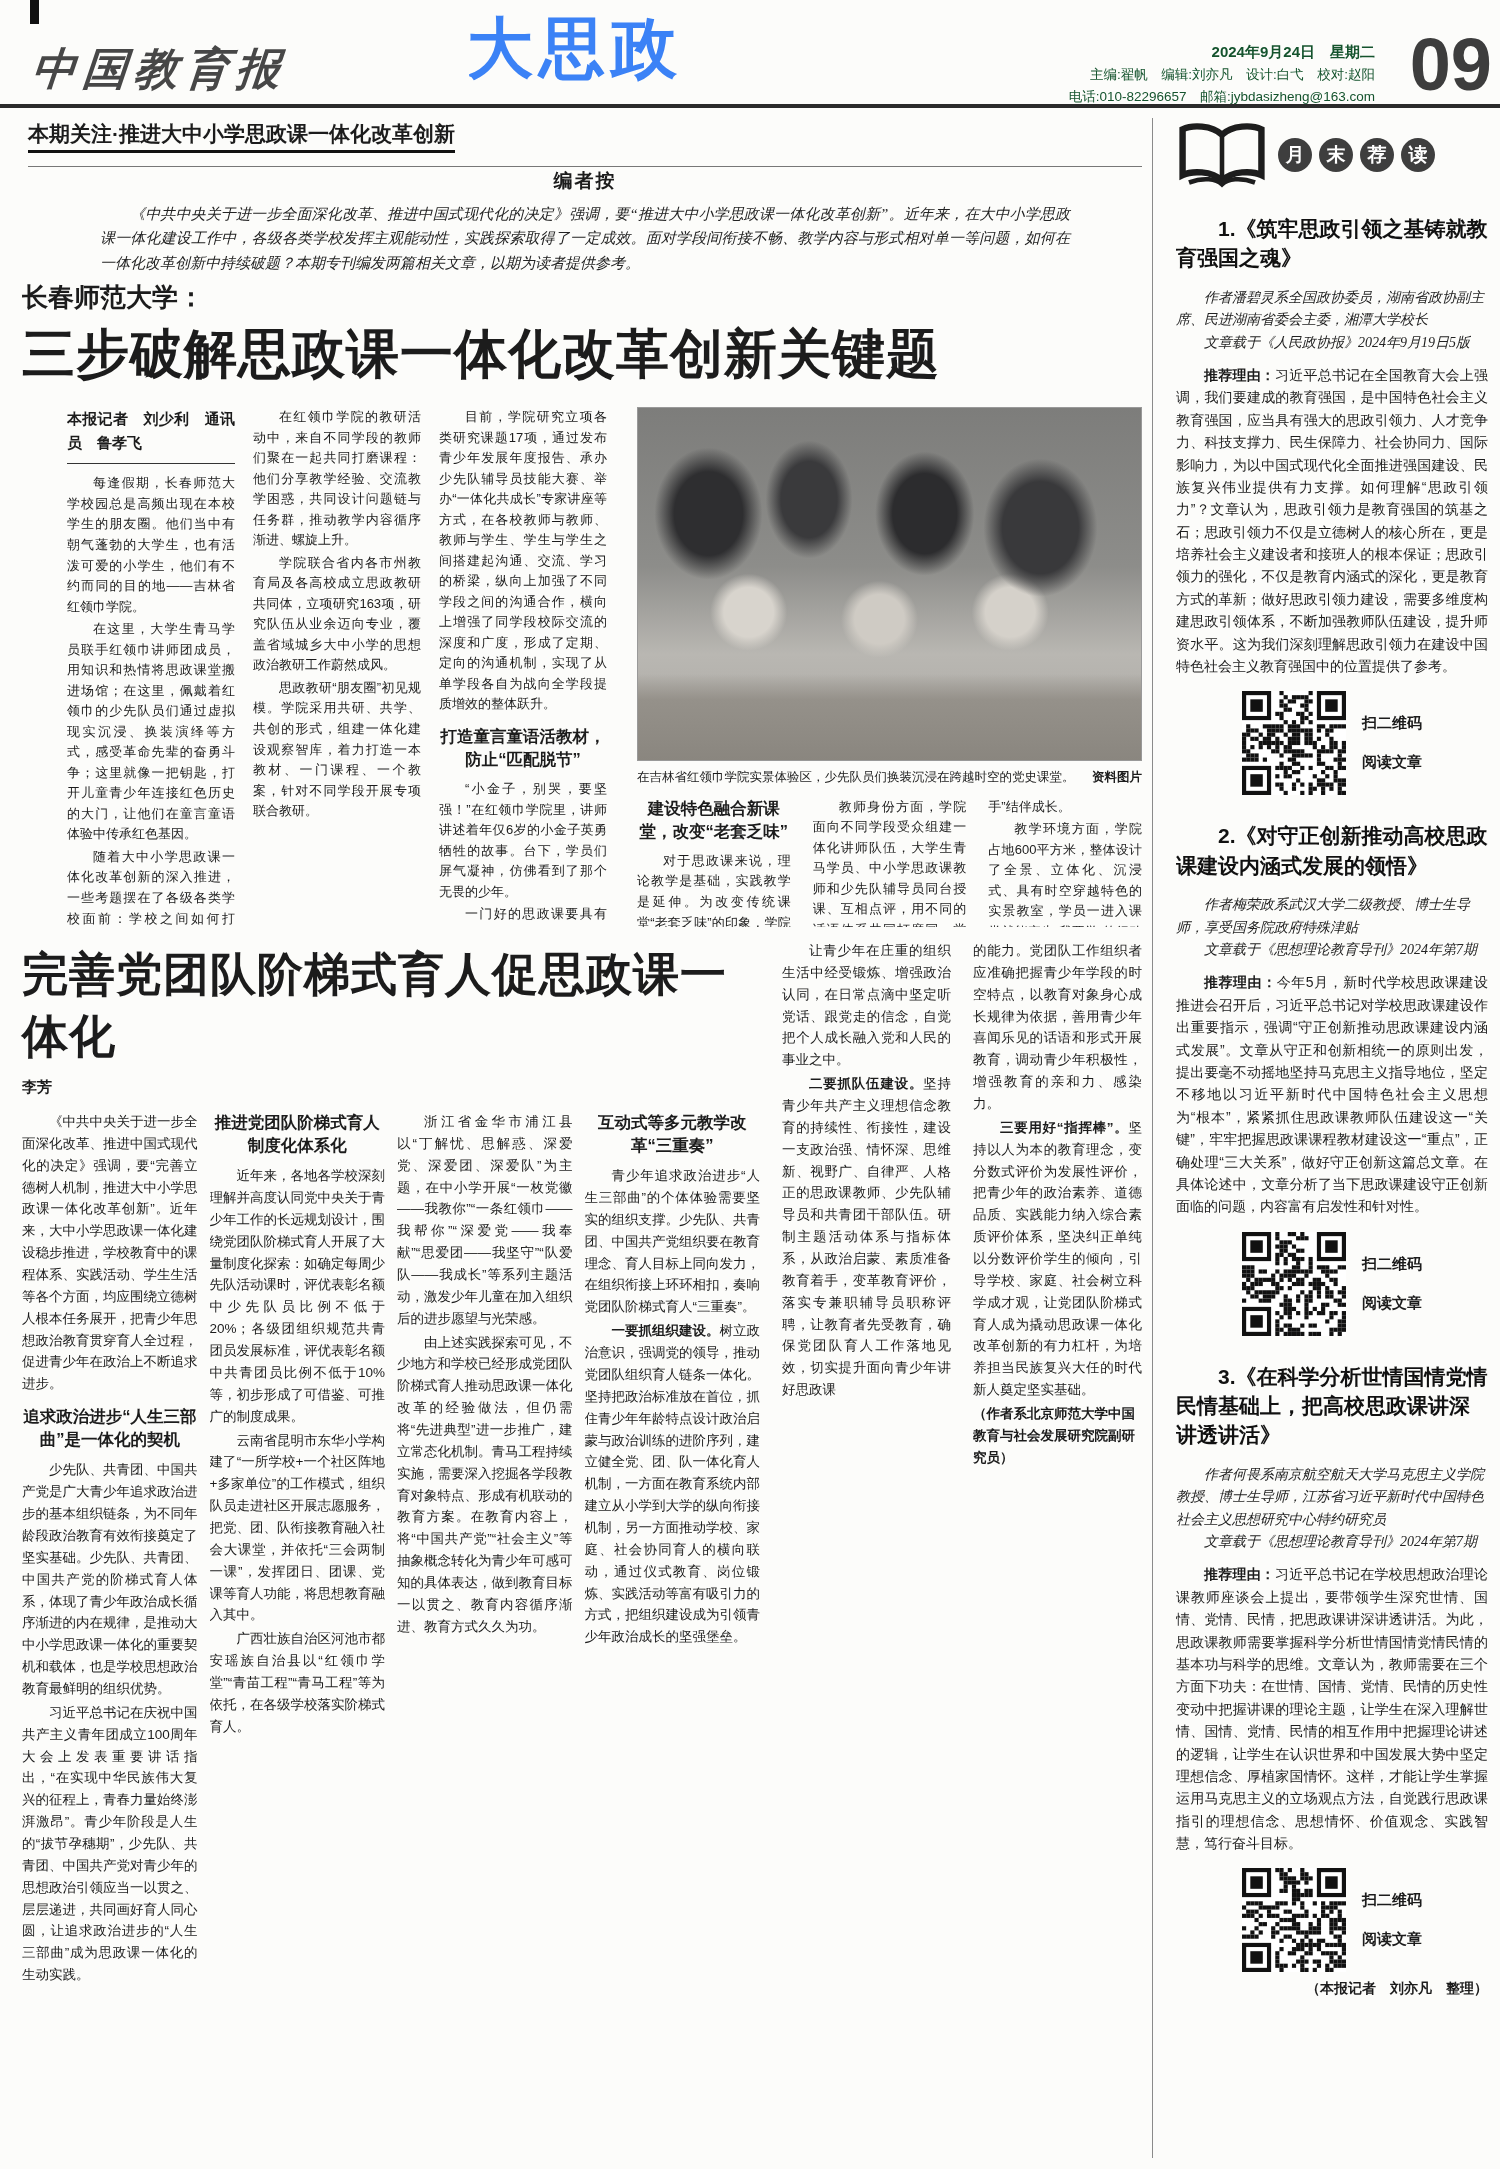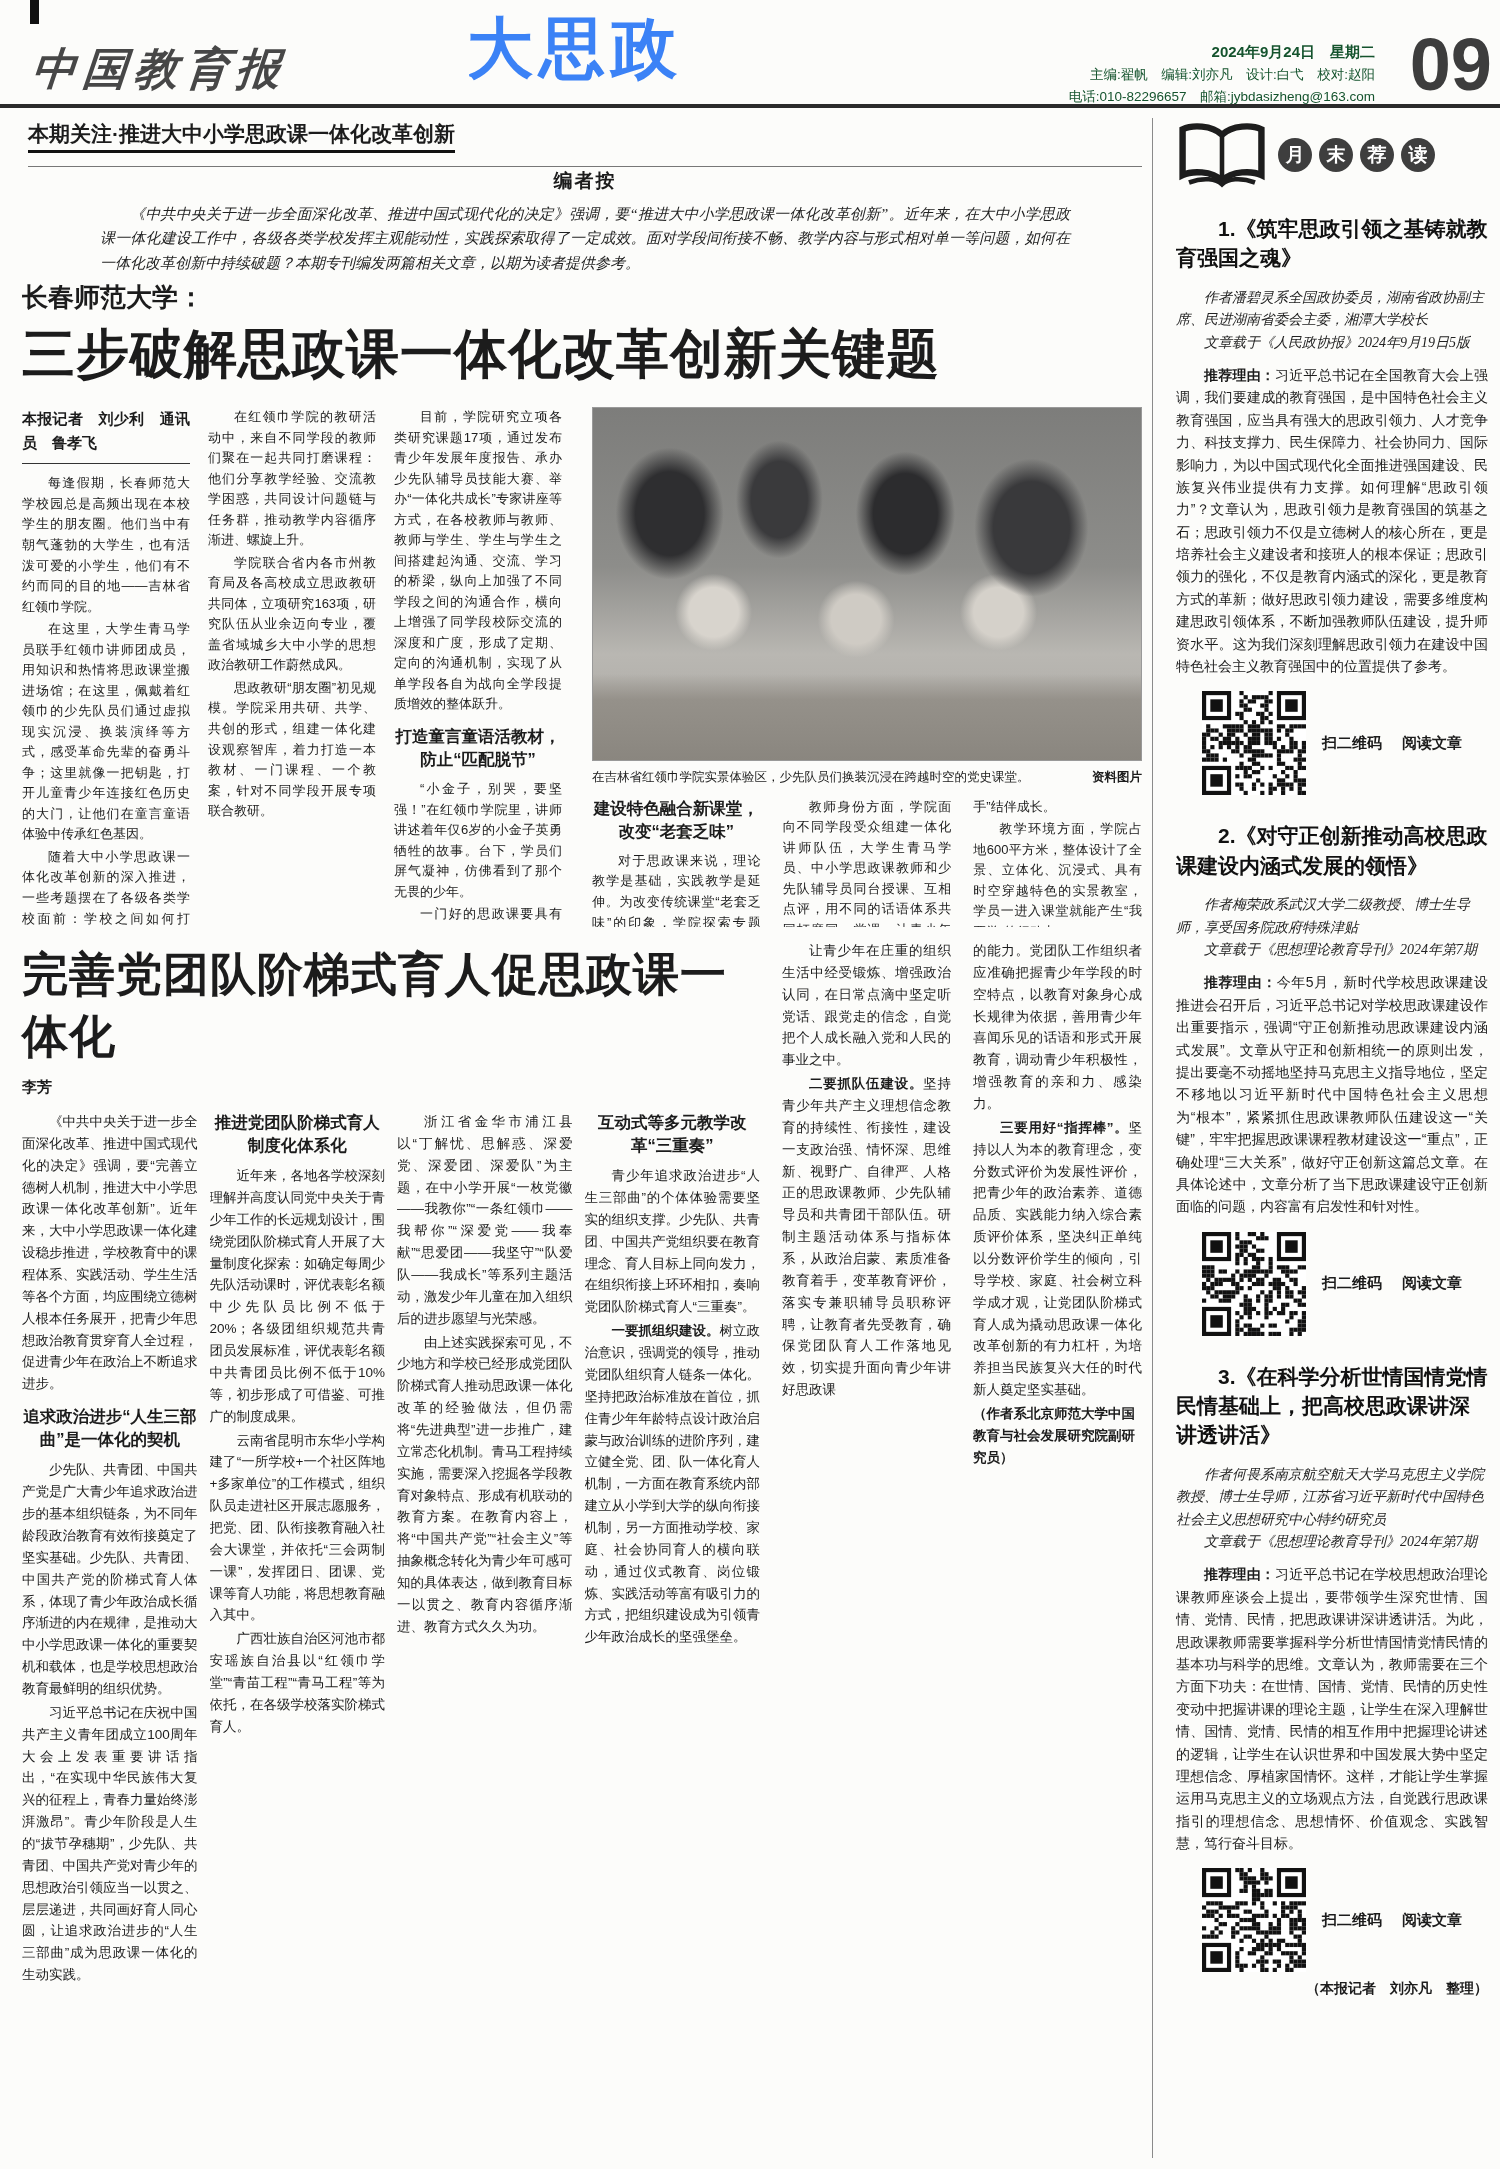--- a/index.html
+++ b/index.html
@@ -30,21 +30,21 @@
   .col{font-size:13px;line-height:1.58;text-align:justify;overflow:hidden;}
   .col p{margin:0 0 2px;text-indent:2em;}
   .subhead{font-weight:bold;font-size:16.5px;text-align:center;line-height:1.4;
            margin:10px 0 8px;text-indent:0 !important;}
   .lead{font-weight:bold;}
   
   .a1{position:absolute;left:22px;top:280px;width:1120px;height:650px;}
   .a1-kicker{font-size:26px;font-weight:bold;margin:0 0 4px;}
   .a1-head{font-size:53px;font-weight:900;letter-spacing:1px;margin:0 0 16px;white-space:nowrap;}
   .a1-flex{display:flex;gap:22px;height:520px;}
-  .a1-left{width:548px;display:flex;gap:18px;}
+  .a1-left{width:548px;display:flex;gap:18px;margin-left:45px;}
   .a1-left .col{width:168px;}
   .a1-right{flex:1;display:flex;flex-direction:column;}
   .byline{font-size:15px;font-weight:bold;border-bottom:1px solid #333;padding-bottom:9px;
           margin-bottom:9px;text-indent:0 !important;}
   .photo{height:352px;border:1px solid #999;position:relative;overflow:hidden;
          background:
           radial-gradient(90px 110px at 14% 30%, #2e2e30 0 38%, transparent 60%),
           radial-gradient(70px 95px at 34% 26%, #3a3a3c 0 40%, transparent 62%),
           radial-gradient(80px 100px at 57% 30%, #2c2c2e 0 40%, transparent 62%),
           radial-gradient(95px 115px at 80% 34%, #39393b 0 40%, transparent 60%),
@@ -79,21 +79,21 @@
   .sb-badge{width:34px;height:34px;border-radius:50%;background:#3e3e3e;color:#fff;
             display:flex;align-items:center;justify-content:center;font-size:19px;font-weight:bold;}
   .sb-item{margin-bottom:26px;}
   .sb-item h3{margin:0 0 14px;font-size:21px;line-height:1.4;text-indent:2em;color:#111;}
   .sb-author,.sb-source{margin:0;font-family:"Liberation Serif",serif;font-style:italic;
             font-size:14px;line-height:1.6;text-indent:2em;color:#222;}
   .sb-source{margin-bottom:10px;}
   .sb-reason{margin:0 0 14px;font-size:14px;line-height:1.6;text-align:justify;text-indent:2em;}
   .qr-row{display:flex;align-items:center;gap:16px;justify-content:center;margin:6px 0 4px;}
   .qr{width:104px;height:104px;}
-  .qr-labels{display:flex;flex-direction:row;gap:20px;font-size:15px;font-weight:bold;}
+  .qr-labels{display:flex;flex-direction:column;gap:20px;font-size:15px;font-weight:bold;}
   .sb-footer{text-align:right;font-size:14px;font-weight:bold;margin-top:8px;}
 </style>
 </head>
 <body>
 
 <div class="page">
 
   <div class="regmark"></div>
   <div class="masthead">中国教育报</div>
   <div class="page-title">大思政</div>

